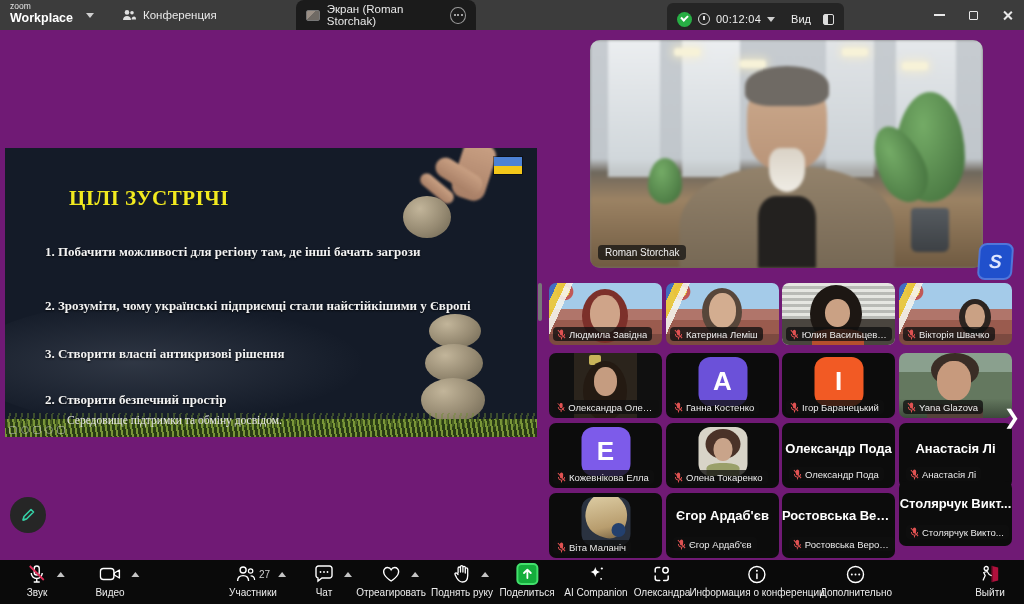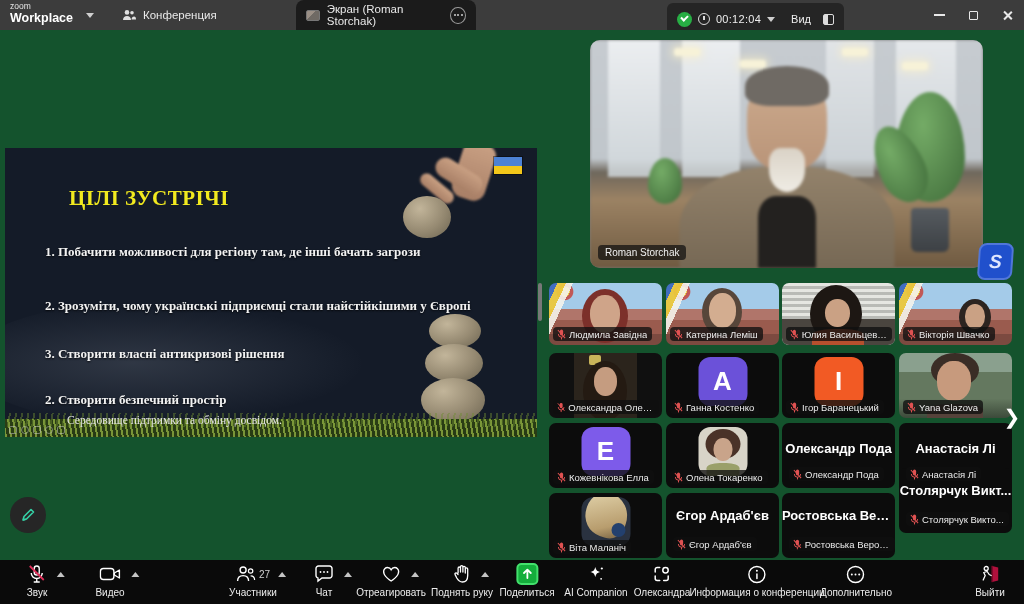--- a/index.html
+++ b/index.html
@@ -30,21 +30,21 @@
   .grid-ico { width:11px; height:11px; border:1px solid #ddd; border-radius:2px; background:linear-gradient(90deg,#ddd 0 45%,transparent 45%); }
   .winbtn { position:absolute; top:0; width:34px; height:30px; display:flex; align-items:center; justify-content:center; }
   #btn-min { right:68px; } #btn-max { right:34px; } #btn-close { right:0; }
   #btn-min i { width:11px; height:1.5px; background:#e8e8e8; display:block; }
   #btn-max i { width:9px; height:9px; border:1.3px solid #e8e8e8; border-radius:1px; display:block; }
   .xmark { position:relative; width:11px; height:11px; }
   .xmark::before,.xmark::after { content:""; position:absolute; left:5px; top:0; width:1.5px; height:11px; background:#e8e8e8; }
   .xmark::before { transform:rotate(45deg);} .xmark::after { transform:rotate(-45deg);}
 
   
-  #main { position:absolute; left:0; top:30px; width:1024px; height:530px; background:#14532d; }
+  #main { position:absolute; left:0; top:30px; width:1024px; height:530px; background:#701a75; }
 
   
   #slide { position:absolute; left:5px; top:118px; width:532px; height:289px; overflow:hidden;
            background:linear-gradient(180deg,#1e2737 0%,#18202e 45%,#11182а 70%,#0e141f 100%);
            background-color:#141b28; font-family:"Liberation Serif", serif; }
   #slide .cloud { position:absolute; left:-40px; top:150px; width:420px; height:130px; border-radius:50%;
                   background:radial-gradient(ellipse at 40% 50%, rgba(190,200,215,.16), transparent 65%); }
   .stone { position:absolute; border-radius:50%; background:radial-gradient(ellipse at 35% 30%, #c4b79c, #8f english 60%, #6e654f);
            background:radial-gradient(ellipse at 35% 30%, #c2b59a 0%, #968a72 55%, #6b6350 100%); filter:blur(.6px); }
   .hand-part { position:absolute; background:linear-gradient(180deg,#c9a083,#a87f66); border-radius:12px; filter:blur(1.2px); }
@@ -416,21 +416,21 @@
     <div class="bigname" style="top:15px;">Ростовська Вер...</div>
     <div class="pill mid">
         <svg width="9" height="11" viewBox="0 0 10 12">
           <rect x="3.2" y="0.5" width="3.6" height="6.5" rx="1.8" fill="#e05252"></rect>
           <path d="M1.5 5.5a3.5 3.5 0 0 0 7 0M5 9v2.5" stroke="#e05252" stroke-width="1.1" fill="none"></path>
           <line x1="1" y1="1" x2="9" y2="10" stroke="#e05252" stroke-width="1.2"></line>
         </svg>
         <span>Ростовська Верон...</span>
       </div>
   </div>
-  <div class="tile" style="left:899px; top:438px; height:65px;">
+  <div class="tile" style="left:899px; top:451px; height:65px;">
     <div class="bigname" style="top:15px;">Столярчук Викт...</div>
     <div class="pill mid">
         <svg width="9" height="11" viewBox="0 0 10 12">
           <rect x="3.2" y="0.5" width="3.6" height="6.5" rx="1.8" fill="#e05252"></rect>
           <path d="M1.5 5.5a3.5 3.5 0 0 0 7 0M5 9v2.5" stroke="#e05252" stroke-width="1.1" fill="none"></path>
           <line x1="1" y1="1" x2="9" y2="10" stroke="#e05252" stroke-width="1.2"></line>
         </svg>
         <span>Столярчук Викто...</span>
       </div>
   </div>

